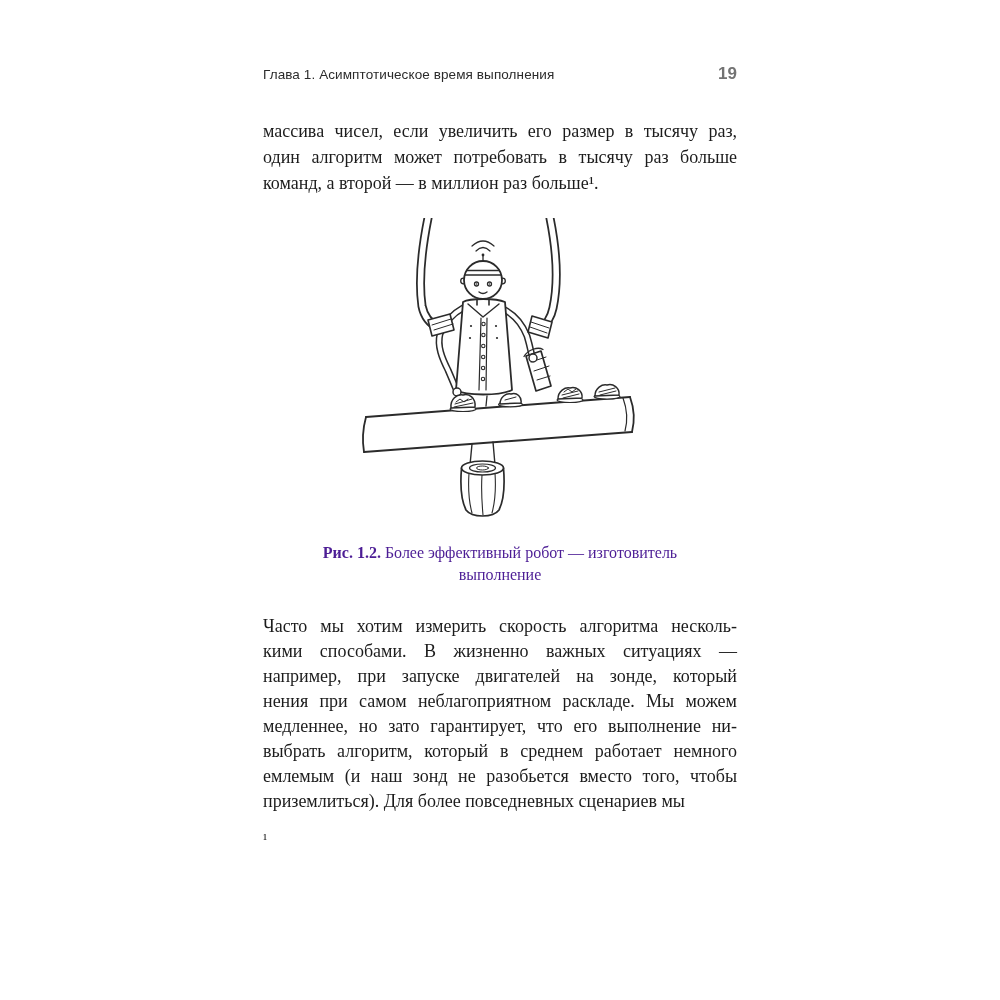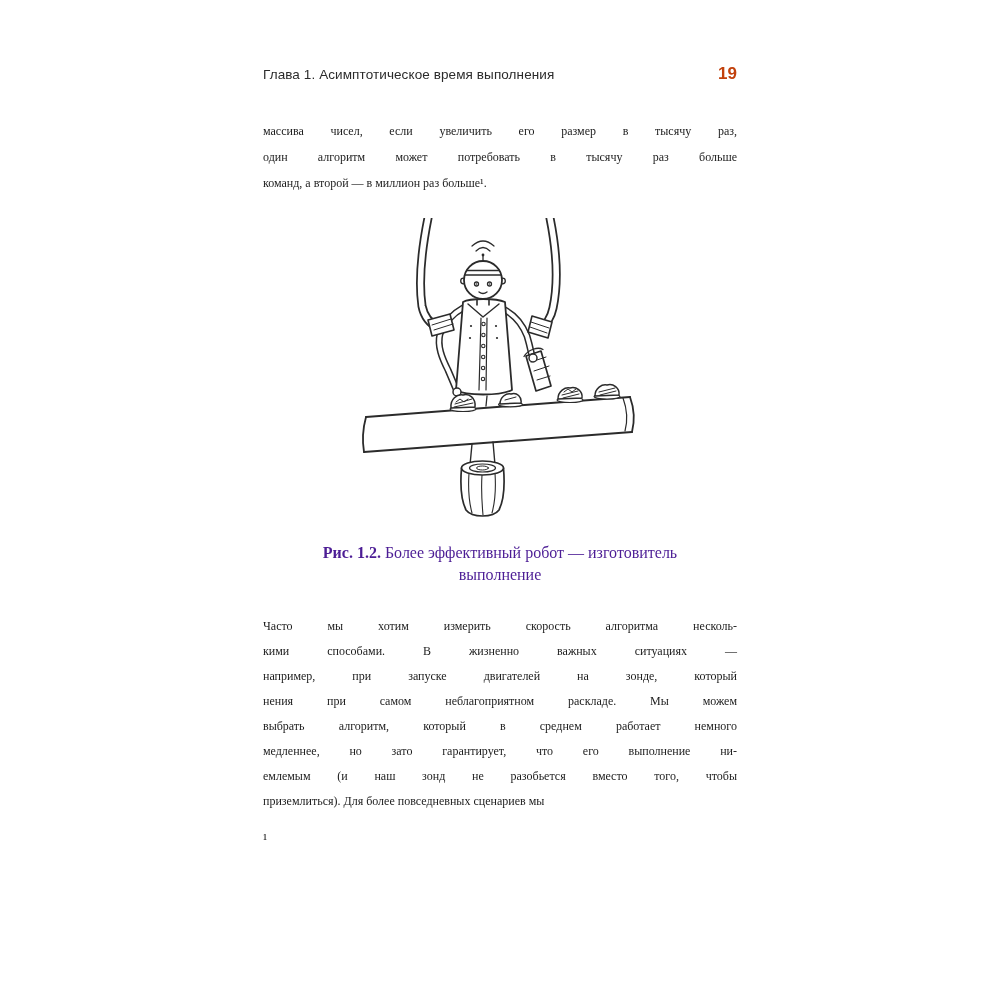--- a/index.html
+++ b/index.html
@@ -8,23 +8,23 @@
     font-family:"Liberation Serif","DejaVu Serif",serif; color:#1c1c1c;
     overflow:hidden;
   }
   .content { position:absolute; left:263px; top:64px; width:474px; }
 
   .running-head {
     display:flex; justify-content:space-between; align-items:baseline;
     font-family:"Liberation Sans","DejaVu Sans",sans-serif;
   }
   .running-head .chapter { font-size:13.5px; color:#2b2b2b; letter-spacing:.1px; }
-  .running-head .pagenum { font-size:17px; font-weight:bold; color:#c2410c; }
+  .running-head .pagenum { font-size:17px; font-weight:bold; color:#737373; }
 
-  .para { margin-top:34px; font-size:12px; line-height:26px; }
+  .para { margin-top:34px; font-size:18px; line-height:26px; }
   .para .line { text-align:justify; text-align-last:justify; }
   .para .line.last { text-align-last:left; }
   .para2 { margin-top:28px; line-height:25px; }
 
   .figure { width:280px; margin:22px auto 0; }
   .figure svg { display:block; }
 
   .caption { margin-top:24px; text-align:center; font-size:16px; line-height:22px; color:#4c1d95; }
   .caption .cap-bold { font-weight:bold; }
 
@@ -141,22 +141,22 @@
     <div class="caption">
       <div><span class="cap-bold">Рис. 1.2.</span><span> Более эффективный робот — изготовитель</span></div>
       <div>выполнение</div>
     </div>
 
     <div class="para para2">
       <div class="line">Часто мы хотим измерить скорость алгоритма несколь-</div>
       <div class="line">кими способами. В жизненно важных ситуациях —</div>
       <div class="line">например, при запуске двигателей на зонде, который</div>
       <div class="line">нения при самом неблагоприятном раскладе. Мы можем</div>
+      <div class="line">медленнее, но зато гарантирует, что его выполнение ни-</div>
       <div class="line">выбрать алгоритм, который в среднем работает немного</div>
-      <div class="line">медленнее, но зато гарантирует, что его выполнение ни-</div>
       <div class="line">емлемым (и наш зонд не разобьется вместо того, чтобы</div>
       <div class="line last">приземлиться). Для более повседневных сценариев мы</div>
     </div>
 
     <div class="footnote">
       <span class="fn-marker">¹</span>
     </div>
 
   </div>
 </div>

